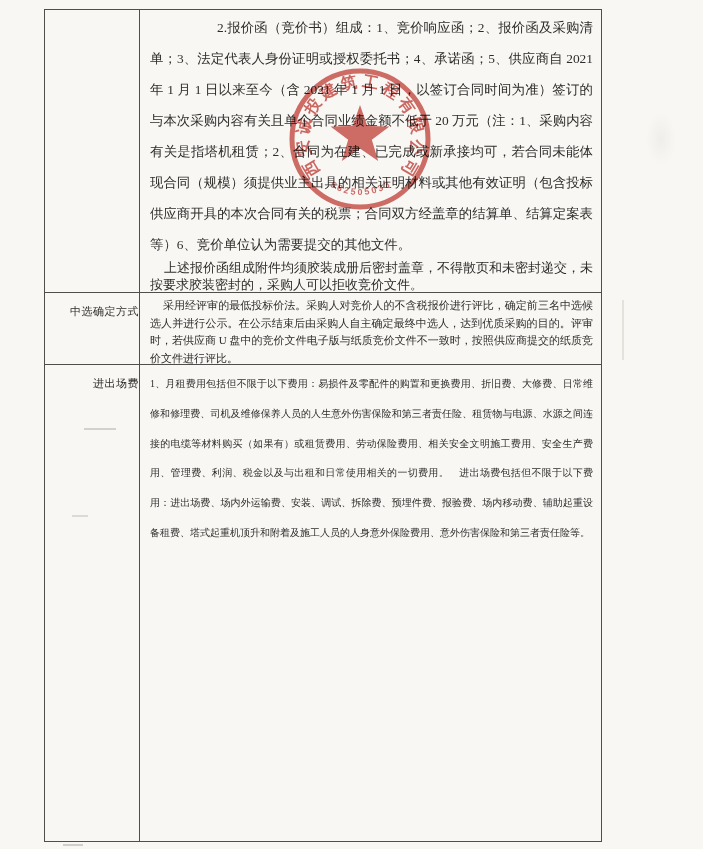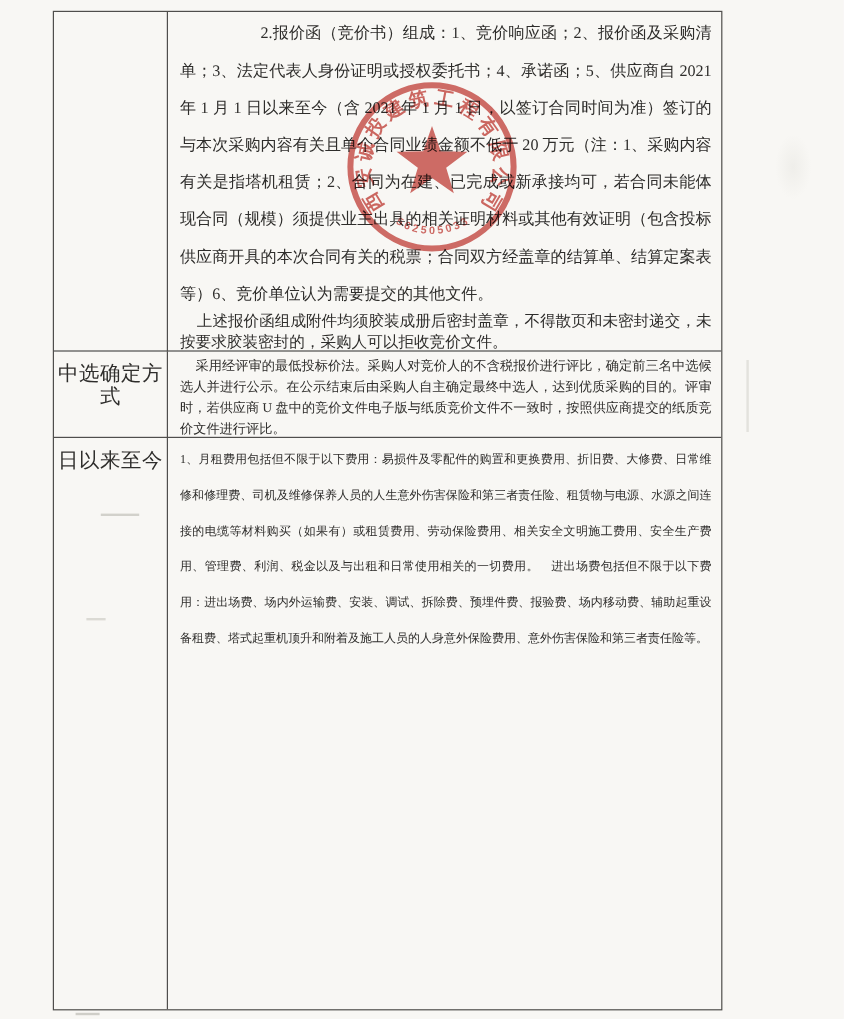--- a/index.html
+++ b/index.html
@@ -14,21 +14,21 @@
     position:absolute;left:44px;top:9px;width:556px;height:831px;
     border:1px solid #4f4e4c;
     display:grid;
     grid-template-columns:95px 1fr;
     grid-template-rows:283px 72px 1fr;
     background:transparent;
   }
   .cell{box-sizing:border-box;overflow:hidden;color:#2e2d2b;}
   .cell.label{
     border-right:1px solid #4f4e4c;
-    text-align:center;font-size:17px;line-height:19px;
+    text-align:right;font-size:11px;line-height:19px;
     padding-top:9px;letter-spacing:.5px;
   }
   .cell.content{padding:2px 8px 0 10px;}
   .row-border{border-bottom:1px solid #4f4e4c;}
   p.doc{margin:0;text-align:justify;text-justify:inter-ideograph;}
   
   .p-wide{font-size:13.4px;line-height:31px;text-indent:67px;}
   .p-note{font-size:13px;line-height:16.5px;text-indent:14px;margin-top:3px;}
   
   .p-mid{font-size:11px;line-height:17.6px;text-indent:13px;padding-top:2px;}
@@ -60,21 +60,21 @@
     <div class="cell content row-border">
       <p class="doc p-wide">2.报价函（竞价书）组成：1、竞价响应函；2、报价函及采购清单；3、法定代表人身份证明或授权委托书；4、承诺函；5、供应商自 2021 年 1 月 1 日以来至今（含 2021 年 1 月 1 日，以签订合同时间为准）签订的与本次采购内容有关且单个合同业绩金额不低于 20 万元（注：1、采购内容有关是指塔机租赁；2、合同为在建、已完成或新承接均可，若合同未能体现合同（规模）须提供业主出具的相关证明材料或其他有效证明（包含投标供应商开具的本次合同有关的税票；合同双方经盖章的结算单、结算定案表等）6、竞价单位认为需要提交的其他文件。</p>
       <p class="doc p-note">上述报价函组成附件均须胶装成册后密封盖章，不得散页和未密封递交，未按要求胶装密封的，采购人可以拒收竞价文件。</p>
     </div>
 
     <div class="cell label row-border">中选确定方式</div>
     <div class="cell content row-border">
       <p class="doc p-mid">采用经评审的最低投标价法。采购人对竞价人的不含税报价进行评比，确定前三名中选候选人并进行公示。在公示结束后由采购人自主确定最终中选人，达到优质采购的目的。评审时，若供应商 U 盘中的竞价文件电子版与纸质竞价文件不一致时，按照供应商提交的纸质竞价文件进行评比。</p>
     </div>
 
-    <div class="cell label">日以来至今</div>
+    <div class="cell label">进出场费</div>
     <div class="cell content r3">
       <p class="doc p-big">1、月租费用包括但不限于以下费用：易损件及零配件的购置和更换费用、折旧费、大修费、日常维修和修理费、司机及维修保养人员的人生意外伤害保险和第三者责任险、租赁物与电源、水源之间连接的电缆等材料购买（如果有）或租赁费用、劳动保险费用、相关安全文明施工费用、安全生产费用、管理费、利润、税金以及与出租和日常使用相关的一切费用。　进出场费包括但不限于以下费用：进出场费、场内外运输费、安装、调试、拆除费、预埋件费、报验费、场内移动费、辅助起重设备租费、塔式起重机顶升和附着及施工人员的人身意外保险费用、意外伤害保险和第三者责任险等。</p>
 
     </div>
   </div>
 
   <svg class="stamp" viewBox="0 0 146 146" xmlns="http://www.w3.org/2000/svg">
     <defs>
       <path id="arcTop" d="M 33.2,106.4 A 52,52 0 1 1 112.8,106.4" fill="none"></path>
       <path id="arcBottom" d="M 20.5,92.5 A 56,56 0 0 0 125.5,92.5" fill="none"></path>

